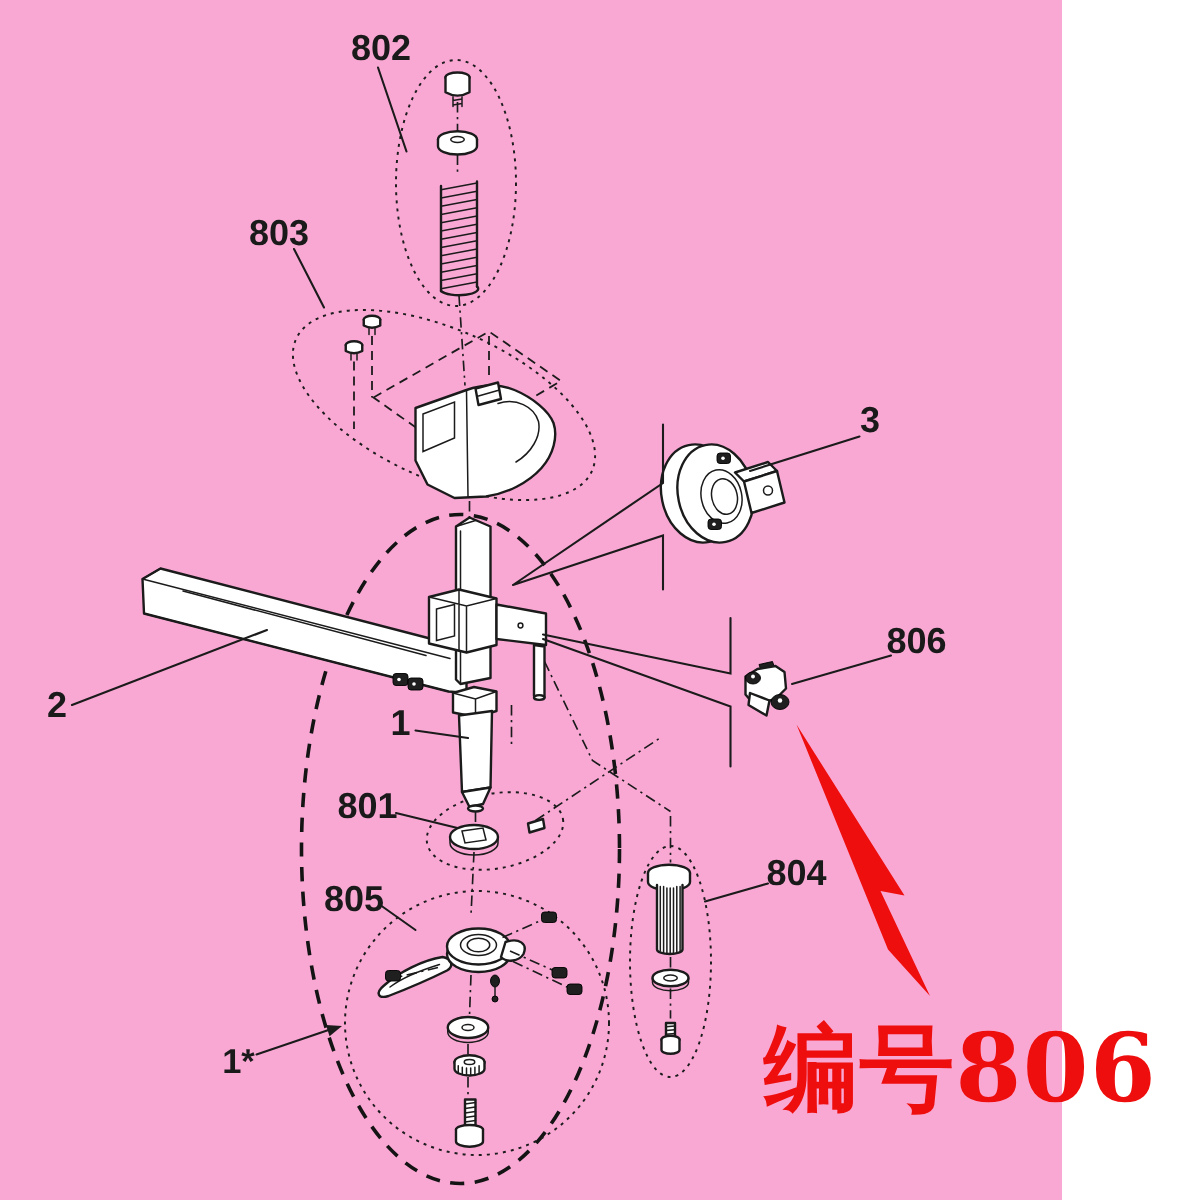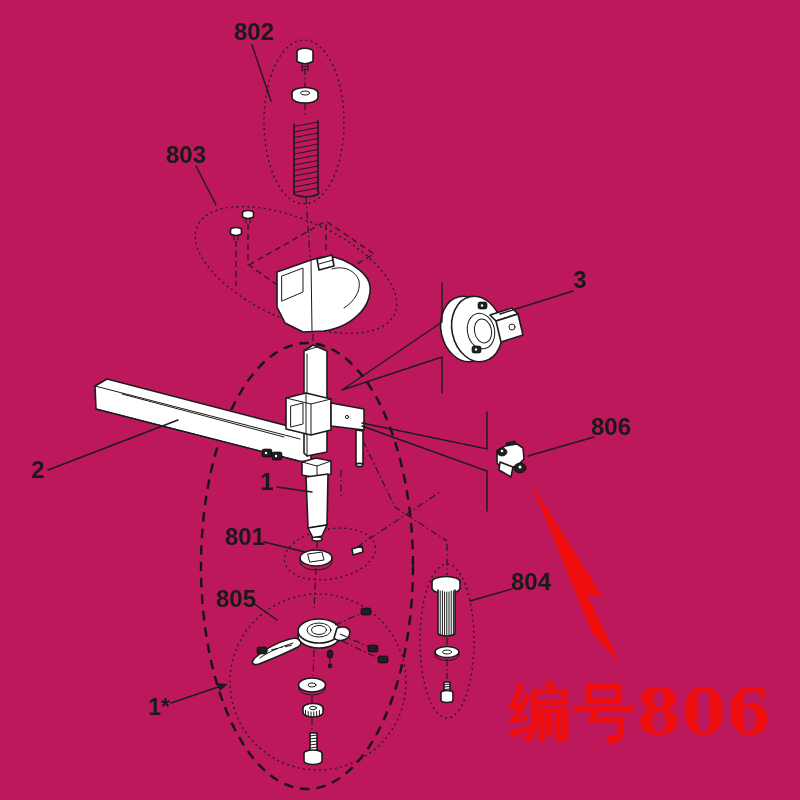--- a/index.html
+++ b/index.html
@@ -1,16 +1,16 @@
 <!DOCTYPE html>
 <html><head>
 <meta charset="utf-8">
 <style>
   html,body{margin:0;padding:0;background:#ffffff;width:800px;height:800px;overflow:hidden}
-  #stage{position:relative;width:800px;height:800px;background:#be185d}
+  #stage{position:relative;width:708px;height:800px;background:#f9a8d4}
   svg{display:block}
   .ln{stroke:#1b1b1b;stroke-width:1.6;fill:none;stroke-linecap:round;stroke-linejoin:round}
   .fillw{fill:#ffffff;stroke:#1b1b1b;stroke-width:1.6;stroke-linejoin:round;stroke-linecap:round}
   .thin{stroke:#1b1b1b;stroke-width:1;fill:none;stroke-linecap:round}
   .leader{stroke:#1b1b1b;stroke-width:1.4;fill:none;stroke-linecap:round}
   .dotted{fill:none;stroke:#1b1b1b;stroke-width:1.3;stroke-dasharray:2 3.4}
   .dashed{fill:none;stroke:#1b1b1b;stroke-width:1.2;stroke-dasharray:6 4}
   .dashdot{fill:none;stroke:#1b1b1b;stroke-width:1.1;stroke-dasharray:7 3 1.5 3}
   .bigdash{fill:none;stroke:#141414;stroke-width:2.4;stroke-dasharray:9.5 7}
   .dark{fill:#1f1f1f;stroke:#000;stroke-width:.6}

